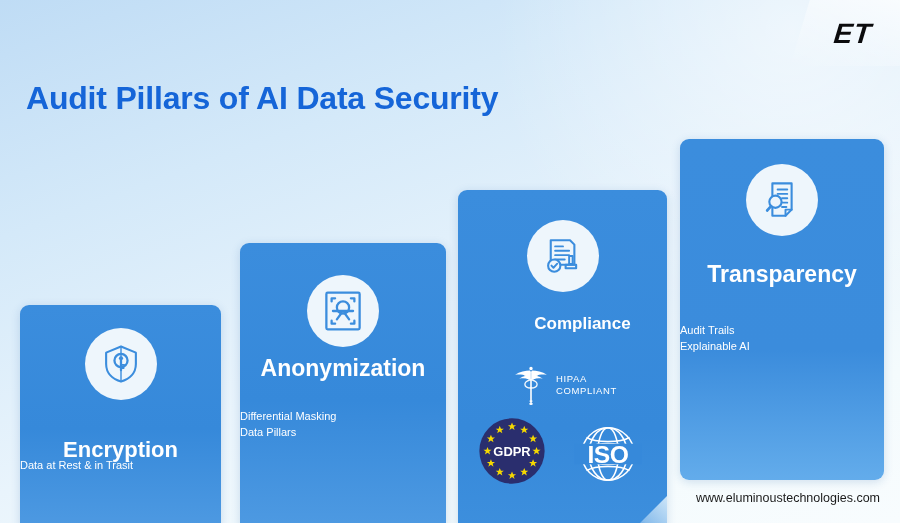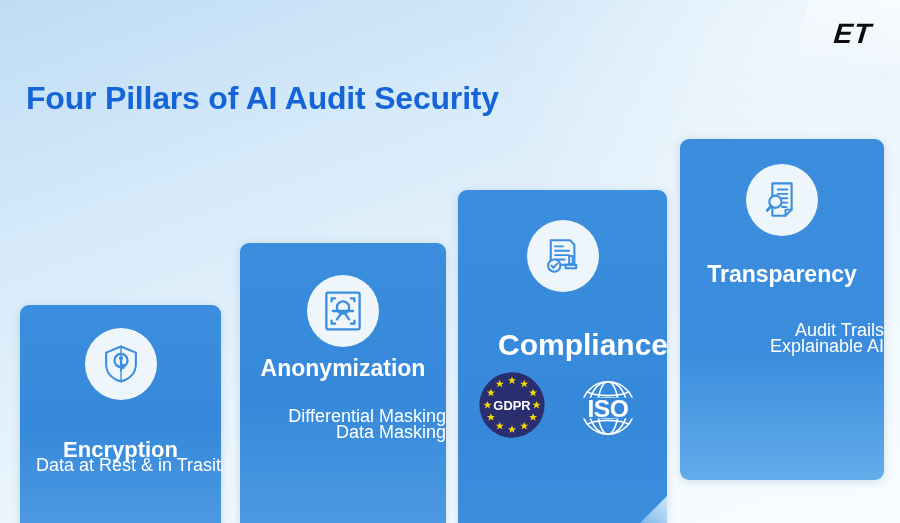--- a/index.html
+++ b/index.html
@@ -67,26 +67,26 @@
   #card-3 .icon-circle { top:30px; }
   #card-4 .icon-circle { top:25px; }
   .icon-circle svg { width:42px; height:42px; display:block; }
 
   .card-title {
     position:absolute; left:0; right:0; text-align:center;
     color:#ffffff; font-weight:700; white-space:nowrap;
   }
   #card-1 .card-title { top:132px; font-size:22px; }
   #card-2 .card-title { top:112px; font-size:23px; }
-  #card-3 .card-title { top:138px; font-size:30px;margin-left:40px; }
+  #card-3 .card-title { top:124px; font-size:17px;margin-left:40px; }
   #card-4 .card-title { top:122px; font-size:23px; }
 
   .card-sub {
-    position:absolute; left:0; right:0; text-align:right;
-    color:#ffffff; font-size:18px; line-height:16px;
+    position:absolute; left:0; right:0; text-align:left;
+    color:#ffffff; font-size:11px; line-height:16px;
   }
   #card-1 .card-sub { top:152px; }
   #card-2 .card-sub { top:165px; }
   #card-4 .card-sub { top:183px; }
 
   
   .badges { position:absolute; left:0; right:0; top:172px; }
   .hipaa {
     display:flex; align-items:center; justify-content:center;
     gap:6px; padding-left:4px;
@@ -118,21 +118,21 @@
   }
 </style>
 </head>
 <body>
 
 <div id="canvas">
 
   <div class="corner-wedge"></div>
   <div class="logo">ET</div>
 
-  <div class="title">Four Pillars of AI Audit Security</div>
+  <div class="title">Audit Pillars of AI Data Security</div>
 
   <div class="card" id="card-1">
     <div class="icon-circle">
       <svg viewBox="0 0 48 48" fill="none" stroke="#3b8ddd" stroke-width="2.4" stroke-linecap="round" stroke-linejoin="round">
         <path d="M24 4 L41 11 v13c0 11-8 17.5-17 20-9-2.5-17-9-17-20V11 Z"></path>
         <path d="M24 4 V44" stroke-width="1.6"></path>
         <circle cx="24" cy="20" r="7.5" stroke-width="2.6"></circle>
         <circle cx="24" cy="17.5" r="2.4" fill="#3b8ddd" stroke="none"></circle>
         <path d="M24 20 V31" stroke-width="2.6"></path>
         <path d="M24 25 h3.5 M24 28.5 h3" stroke-width="2.2"></path>
@@ -148,39 +148,56 @@
         <rect x="5" y="3" width="38" height="42" rx="1.5" stroke-width="2.6"></rect>
         <path d="M11 13 V9.5 h4 M37 13 V9.5 h-4 M11 35 v3.5 h4 M37 35 v3.5 h-4" stroke-width="2.6"></path>
         <circle cx="24" cy="20" r="7" stroke-width="2.6"></circle>
         <path d="M12.5 24 H35.5" stroke-width="2.6"></path>
         <path d="M17 33.5 L22.5 26 M31 33.5 L25.5 26" stroke-width="2.6"></path>
       </svg>
     </div>
     <div class="card-title">Anonymization</div>
     <div class="card-sub">
       <div>Differential Masking</div>
-      <div>Data Masking</div>
+      <div>Data Pillars</div>
     </div>
   </div>
 
   <div class="card" id="card-3">
     <div class="icon-circle">
       <svg viewBox="0 0 48 48" fill="none" stroke="#3b8ddd" stroke-width="2.2" stroke-linecap="round" stroke-linejoin="round">
         <path d="M10 6 h22 l5 5 v23 H10 Z" stroke-width="2.4"></path>
         <path d="M15 13 h9 M15 18 h16 M15 23 h16 M15 28 h11" stroke-width="2.2"></path>
         <circle cx="14" cy="35" r="7" fill="#eef6fc" stroke-width="2.4"></circle>
         <path d="M10.8 35 l2.3 2.4 4.3-4.6" stroke-width="2.2"></path>
         <path d="M31 24 h4 v9 h-4 Z" stroke-width="2.2"></path>
         <path d="M27 34 h12 v4 H27 Z" stroke-width="2.4"></path>
       </svg>
     </div>
     <div class="card-title">Compliance</div>
 
     <div class="badges">
 
+      <div class="hipaa">
+        <svg viewBox="0 0 40 52" fill="#ffffff">
+          <path d="M20 5.5c-1 0-1.9.8-1.9 1.9 0 1 .9 1.9 1.9 1.9s1.9-.9 1.9-1.9c0-1.1-.9-1.9-1.9-1.9z"></path>
+          <path d="M19.1 10.5h1.8v38h-1.8z"></path>
+          <path d="M18 46.5h4v1.5h-4zM18.4 43.5h3.2V45h-3.2z"></path>
+          <g opacity=".95">
+            <path d="M19.3 12c-3.6 0-6 1.6-6 3.6 0 2.4 3.2 3.2 6.6 4.3 3.6 1.2 7 2.2 7 5.2 0 2.6-3 4.3-7 4.3" fill="none" stroke="#ffffff" stroke-width="1.5"></path>
+            <path d="M20.7 12c3.6 0 6 1.6 6 3.6 0 2.4-3.2 3.2-6.6 4.3-3.6 1.2-7 2.2-7 5.2 0 2.6 3 4.3 7 4.3" fill="none" stroke="#ffffff" stroke-width="1.5"></path>
+          </g>
+          <path d="M19 9.5C14 9.5 7 10.8 2 14.5c4.5-.6 9-.4 12.5 1.4-2.8.3-5.6 1.3-7.8 3 3.9-.9 8-.6 11.3.8l1.3-.6z"></path>
+          <path d="M21 9.5c5 0 12 1.3 17 5-4.5-.6-9-.4-12.5 1.4 2.8.3 5.6 1.3 7.8 3-3.9-.9-8-.6-11.3.8l-1.3-.6z"></path>
+        </svg>
+        <div class="hipaa-text">
+          <div>HIPAA</div>
+          <div>COMPLIANT</div>
+        </div>
+      </div>
 
       <div class="badge-row">
 
         <div class="gdpr">
           <svg viewBox="0 0 100 100">
             <circle cx="50" cy="50" r="48" fill="#2a2e6e"></circle>
             <g fill="#f5d800">
               <g transform="translate(50,14)">
                   <polygon points="0,-6 1.7,-1.9 6,-1.9 2.5,.8 3.8,5 0,2.4 -3.8,5 -2.5,.8 -6,-1.9 -1.7,-1.9"></polygon>
                 </g>
@@ -254,14 +271,15 @@
         <path d="M11.5 31 L7 36" stroke-width="3"></path>
       </svg>
     </div>
     <div class="card-title">Transparency</div>
     <div class="card-sub">
       <div>Audit Trails</div>
       <div>Explainable AI</div>
     </div>
   </div>
 
+  <div class="footer-url">www.eluminoustechnologies.com</div>
 
 </div>
 
 </body></html>

